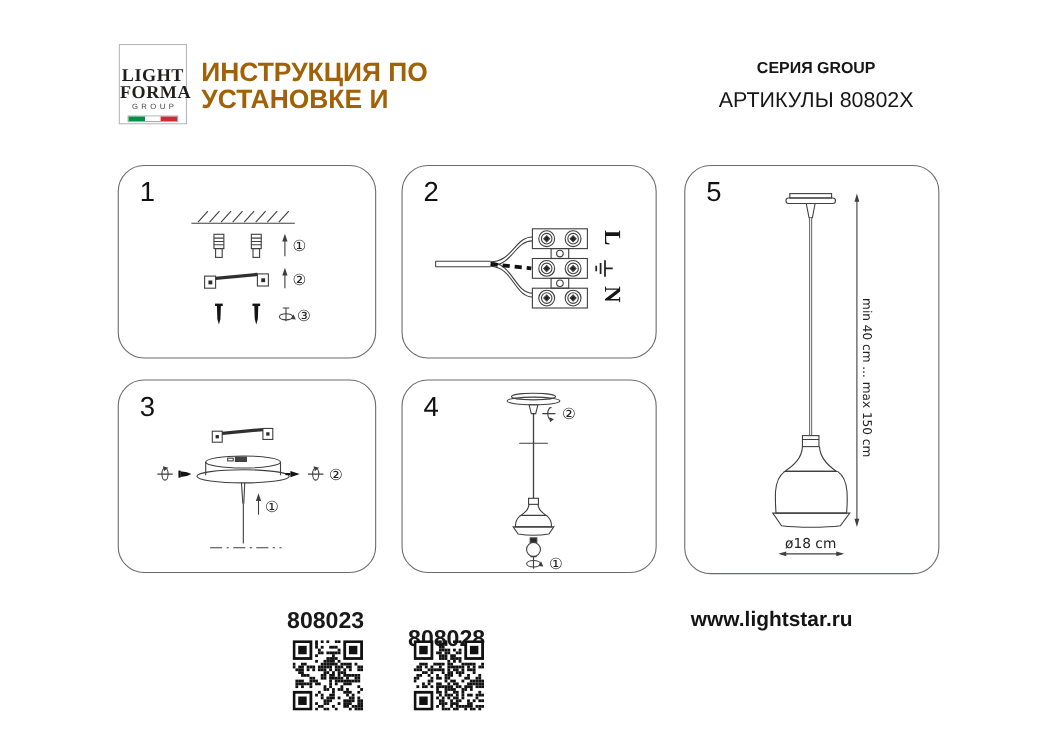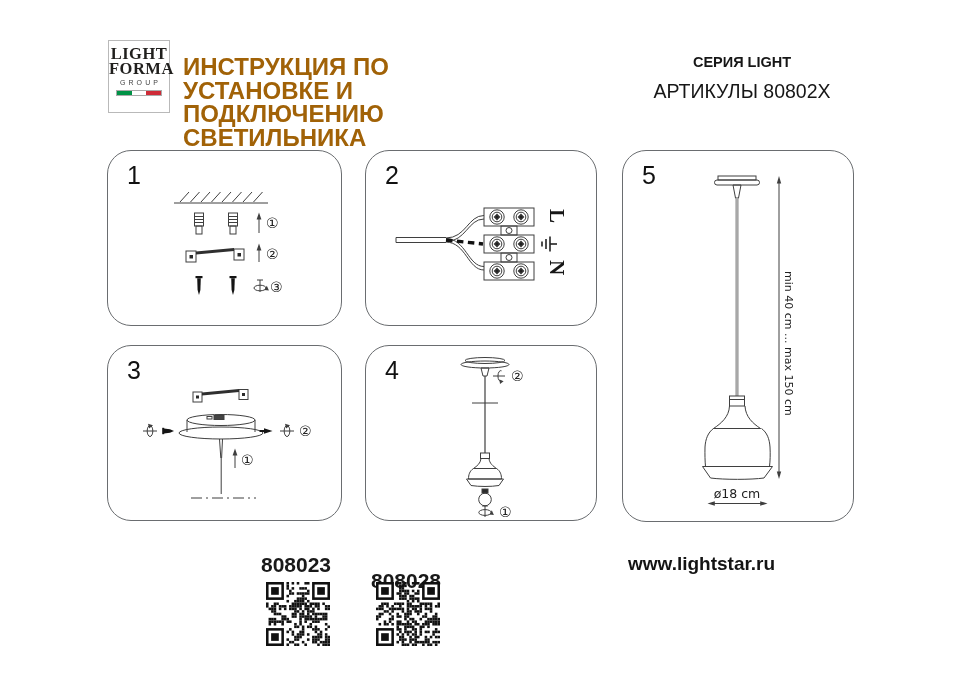--- a/index.html
+++ b/index.html
@@ -1,21 +1,21 @@
 <!DOCTYPE html>
 <html><head>
 <meta charset="utf-8">
 <style>
   html,body{margin:0;padding:0;background:#fff;}
   .page{position:relative;width:960px;height:678px;background:#ffffff;overflow:hidden;
         font-family:"Liberation Sans",sans-serif;color:#1a1a1a;}
 
   
   .logo-box{position:absolute;left:108px;top:40px;width:62px;height:73px;
-            border:1px solid #b9b9b9;background:#fff;text-align:center;box-sizing:border-box;padding-top:6px;}
+            border:1px solid #b9b9b9;background:#fff;text-align:center;box-sizing:border-box;padding-top:21px;}
   .logo-word{font-family:"Liberation Serif",serif;font-weight:700;font-size:16.5px;line-height:14.5px;
              letter-spacing:.5px;color:#201f1d;}
   .logo-group{font-size:7px;letter-spacing:3.1px;color:#444;margin-top:3px;padding-left:3px;}
   .flag{display:flex;width:44px;height:4px;margin:3.5px auto 0;border:1px solid #aaa;}
   .flag span{flex:1;}
 
   
   .main-title{position:absolute;left:183px;top:55px;width:344px;
               font-weight:700;font-size:24px;line-height:23.5px;color:#a16207;}
   .series{position:absolute;left:622px;top:54px;width:240px;text-align:center;
@@ -55,24 +55,23 @@
     <div class="logo-group">GROUP</div>
     <div class="flag">
       <span style="background:#009246"></span>
         <span style="background:#ffffff"></span>
         <span style="background:#ce2b37"></span>
     </div>
   </div>
 
   <div class="main-title">
     <div>ИНСТРУКЦИЯ ПО УСТАНОВКЕ И</div>
-    <div>ПОДКЛЮЧЕНИЮ СВЕТИЛЬНИКА</div>
   </div>
 
-  <div class="series">СЕРИЯ LIGHT</div>
+  <div class="series">СЕРИЯ GROUP</div>
   <div class="articles">АРТИКУЛЫ 80802X</div>
 
   <div class="panel" id="p1">
     <div class="panel-number">1</div>
     <svg width="235" height="176" viewBox="0 0 235 176">
       <g stroke="#3f3f3f" stroke-width="1" fill="none">
         <line x1="66" y1="52" x2="160" y2="52"></line>
         <line x1="72" y1="51" x2="81" y2="41"></line>
           <line x1="82.5" y1="51" x2="91.5" y2="41"></line>
         <line x1="93" y1="51" x2="102" y2="41"></line>

